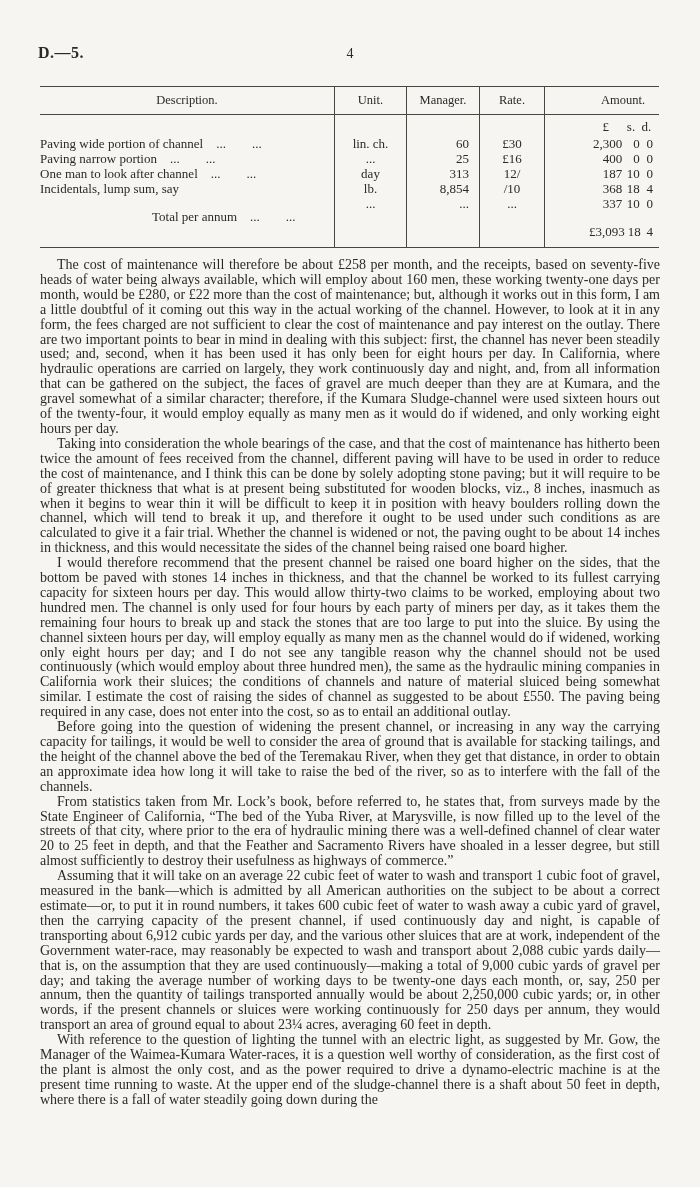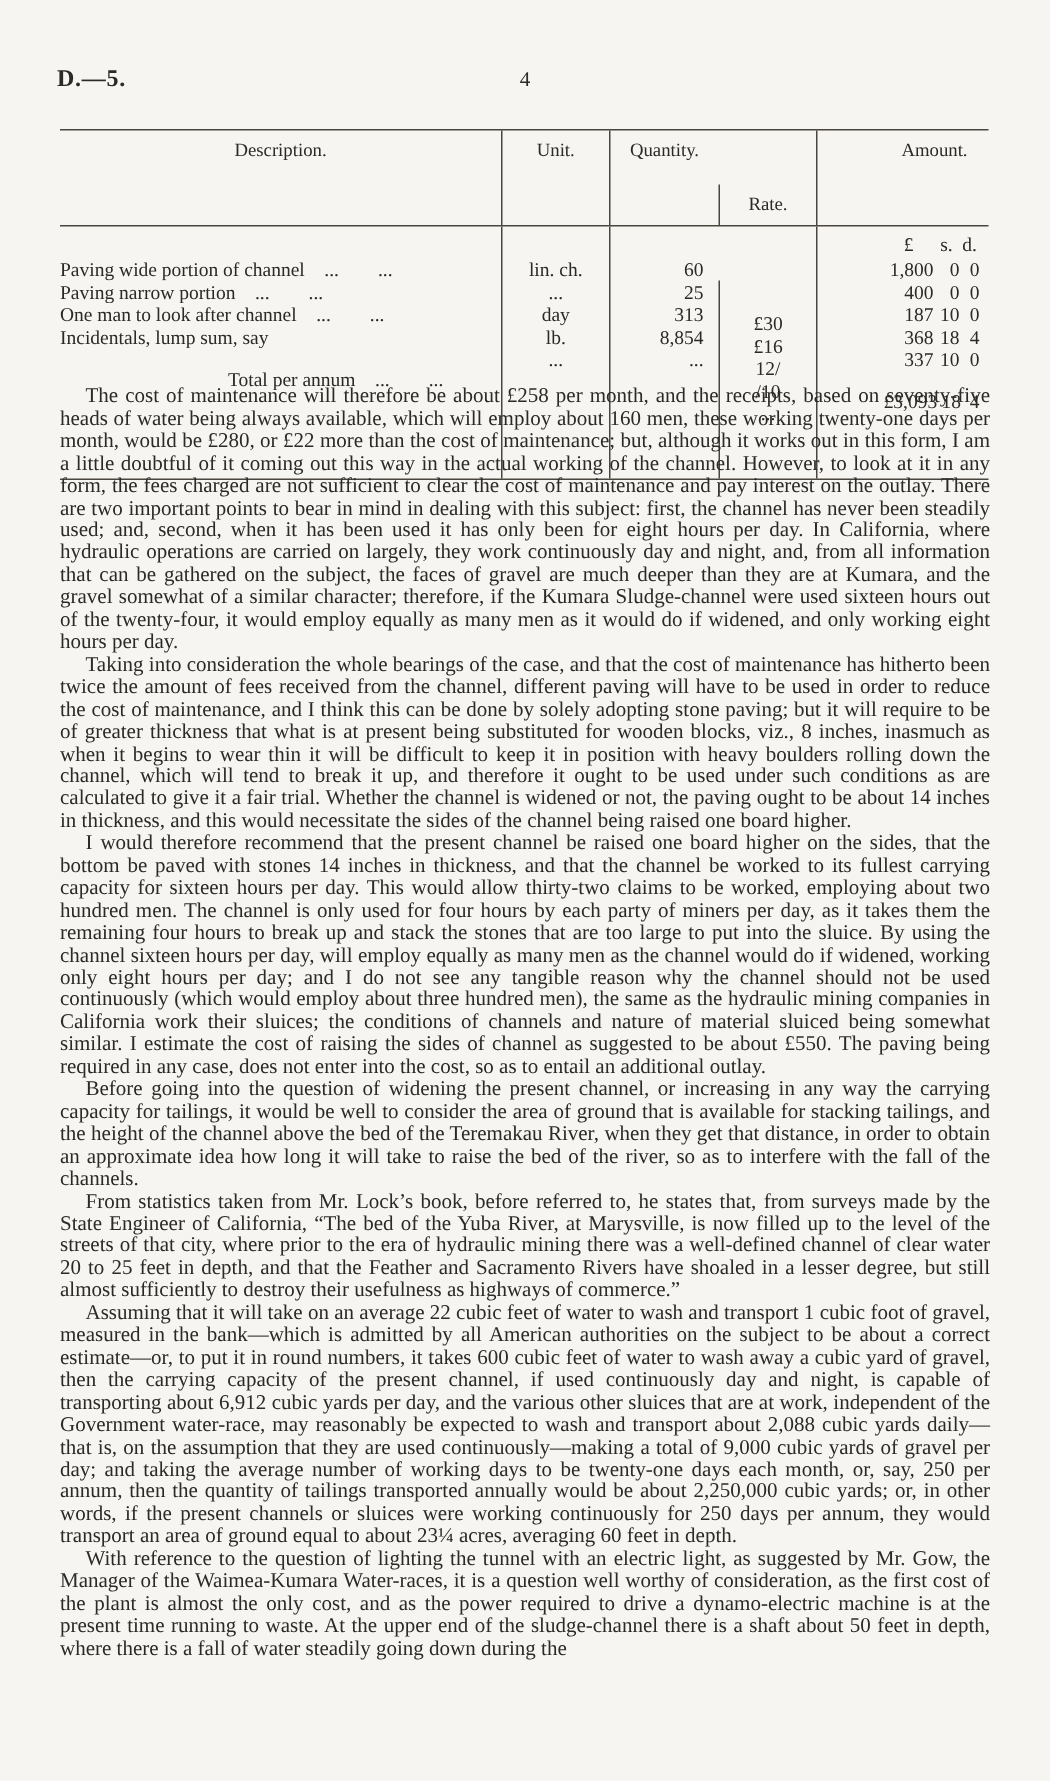--- a/index.html
+++ b/index.html
@@ -18,21 +18,21 @@
   
   .tbl { position: absolute; top: 86px; left: 40px; width: 619px;
          border-top: 1.5px solid var(--rule, #4a463f);
          border-bottom: 1px solid var(--rule, #4a463f);
          font-size: 13px; }
   .thead { display: flex; border-bottom: 1px solid var(--rule, #4a463f); }
   .hc { padding: 6px 2px; text-align: center; font-size: 12.5px; }
   .w-desc { width: 294px; }
   .w-unit { width: 72px; }
   .w-qty  { width: 73px; }
-  .w-rate { width: 65px; margin-top: 36px; }
+  .w-rate { width: 65px; }
   .w-amt  { width: 115px; padding-left: 44px; }
   .vl { border-left: 1px solid var(--rule, #4a463f); }
   .tbody { display: flex; }
   .col { display: flex; flex-direction: column; padding-top: 4px; padding-bottom: 8px; }
   .r { height: 15px; line-height: 15px; white-space: nowrap; overflow: hidden; }
   .cur { height: 17px; line-height: 15px; }
   .sp { height: 13px; }
   .center .r { text-align: center; }
   .right .r { text-align: right; padding-right: 10px; }
   .desc-row { display: flex; }
@@ -54,21 +54,21 @@
 
 <div class="page">
 
   <div class="doc-ref">D.—5.</div>
   <div class="page-num">4</div>
 
   <div class="tbl">
     <div class="thead">
       <div class="hc w-desc">Description.</div>
       <div class="hc w-unit vl">Unit.</div>
-      <div class="hc w-qty vl">Quantity.</div>
+      <div class="hc w-qty vl">Manager.</div>
       <div class="hc w-rate vl">Rate.</div>
       <div class="hc w-amt vl">Amount.</div>
     </div>
 
     <div class="tbody">
 
       <div class="col w-desc">
         <div class="r cur"></div>
         <div class="r desc-row">
             <span>Paving wide portion of channel</span>
@@ -126,21 +126,21 @@
         <div class="r"></div>
       </div>
 
       <div class="col w-amt vl">
         <div class="r cur amt">
           <span class="al">£</span>
             <span class="as">s.</span>
             <span class="ad">d.</span>
         </div>
         <div class="r amt">
-            <span class="al">1,800</span>
+            <span class="al">2,300</span>
             <span class="as">0</span>
             <span class="ad">0</span>
           </div>
         <div class="r amt">
             <span class="al">400</span>
             <span class="as">0</span>
             <span class="ad">0</span>
           </div>
         <div class="r amt">
             <span class="al">187</span>

